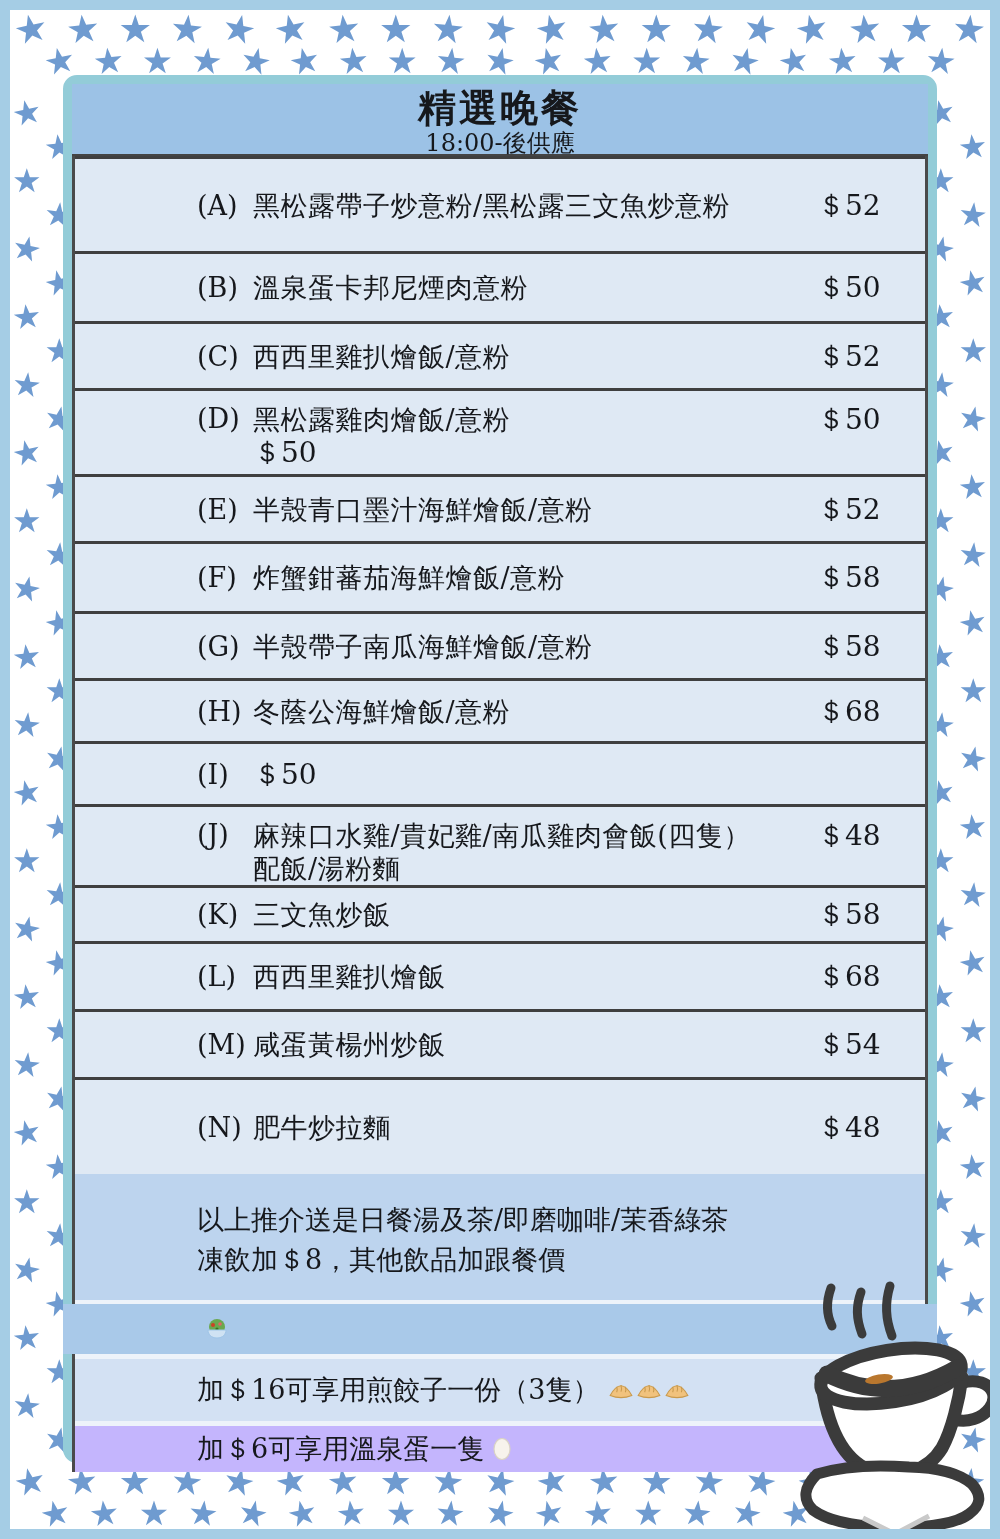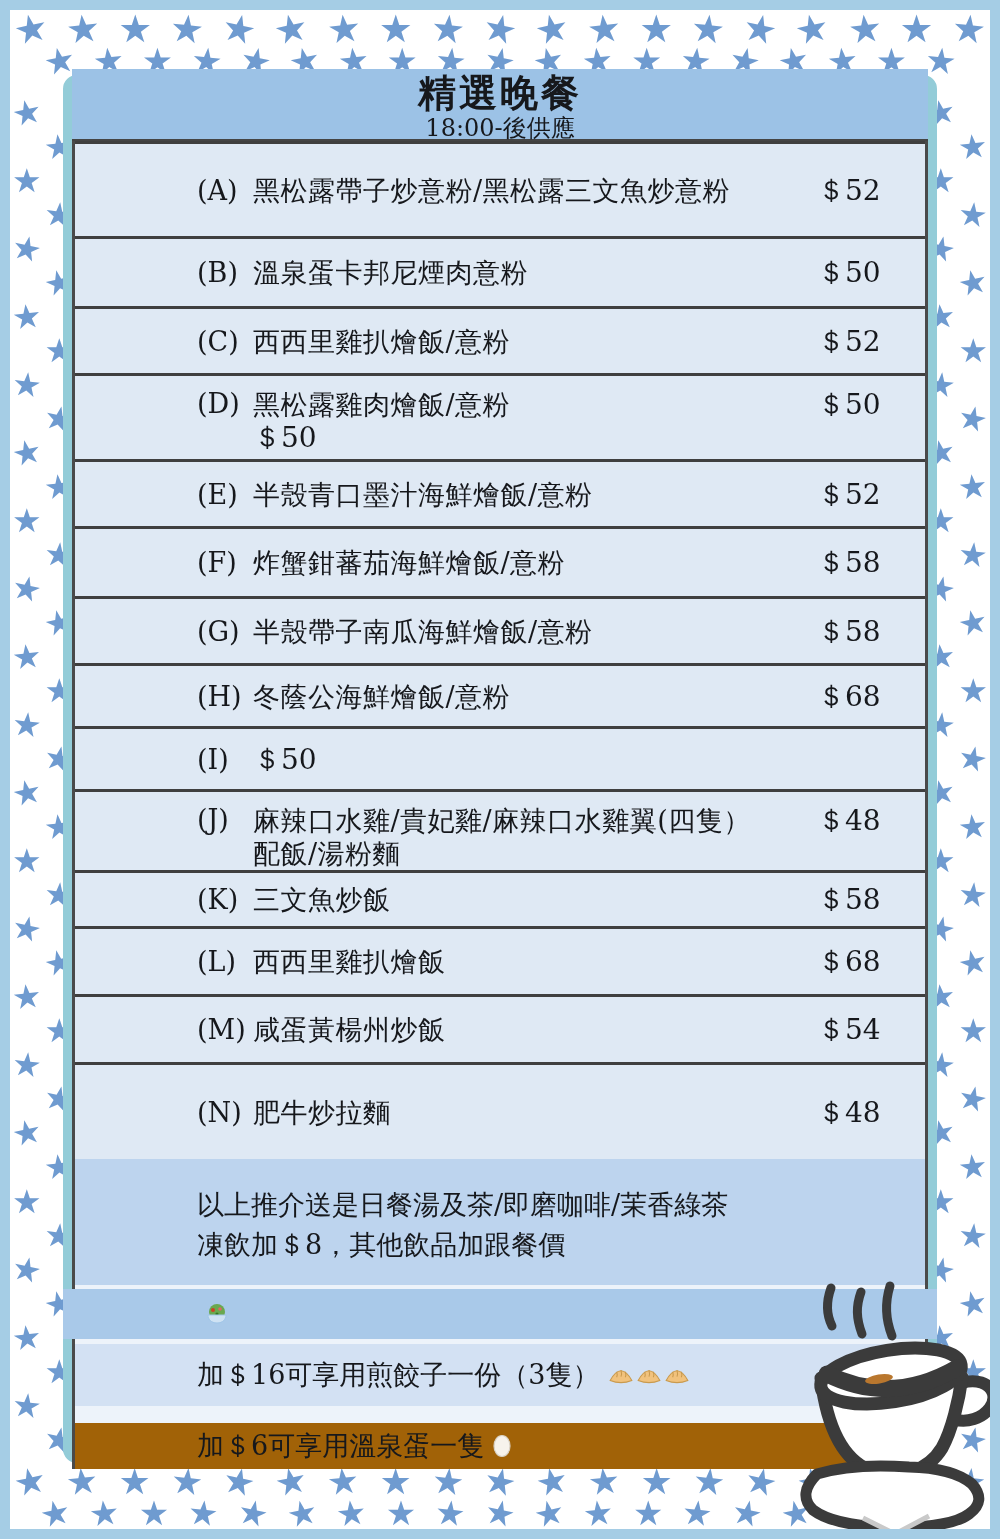--- a/index.html
+++ b/index.html
@@ -24,21 +24,21 @@
   .stars-left{left:2px;}
   .stars-right{right:2px;}
   .stars-v .star:nth-child(even){align-self:flex-end;}
   .stars-v .star{align-self:flex-start;}
 
   .card{
     position:absolute;left:53px;top:65px;width:874px;height:1388px;
     box-sizing:border-box;border:9px solid var(--card-border);border-radius:14px;
     background:#fff;z-index:1;
   }
-  .card-inner{height:100%;display:flex;flex-direction:column;justify-content:center;}
+  .card-inner{height:100%;display:flex;flex-direction:column;}
   .menu-header{
     background:var(--header-bg);height:68px;flex:0 0 68px;text-align:center;
     border-bottom:2px solid #444;padding-top:2px;box-sizing:content-box;
   }
   .title{font-size:38px;font-weight:700;letter-spacing:3px;line-height:1.15;}
   .subtitle{font-size:24px;line-height:1.1;}
   .menu-table{
     flex:1;display:flex;flex-direction:column;background:var(--row-bg);
     border-left:3px solid #4a4a4a;border-right:3px solid #4a4a4a;
   }
@@ -329,21 +329,21 @@
     <div class="lines">
                 <div class="menu-line">
                   <span class="price">＄50</span>
                 </div>
               </div>
   </div>
             <div class="menu-row multi" style="min-height: 68px;">
     <span class="letter">(J)</span>
     <div class="lines">
                 <div class="menu-line">
-                  <span class="dish">麻辣口水雞/貴妃雞/麻辣口水雞翼(四隻）</span>
+                  <span class="dish">麻辣口水雞/貴妃雞/南瓜雞肉會飯(四隻）</span>
                   <span class="price">＄48</span>
                 </div>
                 <div class="menu-line">
                   <span class="dish">配飯/湯粉麵</span>
                   <span class="price"></span>
                 </div>
               </div>
   </div>
             <div class="menu-row" style="min-height: 56px;">
     <span class="letter">(K)</span>
@@ -406,21 +406,21 @@
   </svg>
                   <svg width="26" height="20" viewBox="0 0 24 18">
     <path d="M2 14 Q12 -4 22 14 Q12 18 2 14 z" fill="#f1c27d" stroke="#c99a4e" stroke-width="1"></path>
     <path d="M8 6 q1 3 0 5 M12 4.5 q1 3.5 0 6 M16 6 q1 3 0 5" stroke="#c99a4e" stroke-width="1" fill="none"></path>
   </svg>
                   <svg width="26" height="20" viewBox="0 0 24 18">
     <path d="M2 14 Q12 -4 22 14 Q12 18 2 14 z" fill="#f1c27d" stroke="#c99a4e" stroke-width="1"></path>
     <path d="M8 6 q1 3 0 5 M12 4.5 q1 3.5 0 6 M16 6 q1 3 0 5" stroke="#c99a4e" stroke-width="1" fill="none"></path>
   </svg>
                 </span>
-  </div><div class="band" style="background: #a16207; min-height: 46px; margin-top: 12px;">
+  </div><div class="band" style="background: #c4b5fd; min-height: 46px;">
     <span class="band-text">加＄6可享用溫泉蛋一隻</span>
     <span class="band-icons">
                   <svg width="20" height="24" viewBox="0 0 20 24">
     <ellipse cx="10" cy="12" rx="8" ry="10.5" fill="#f7f3ec" stroke="#d9d2c5" stroke-width="1.2"></ellipse>
   </svg>
                 </span>
   </div></div>
         </div>
       </div>
     </div>

